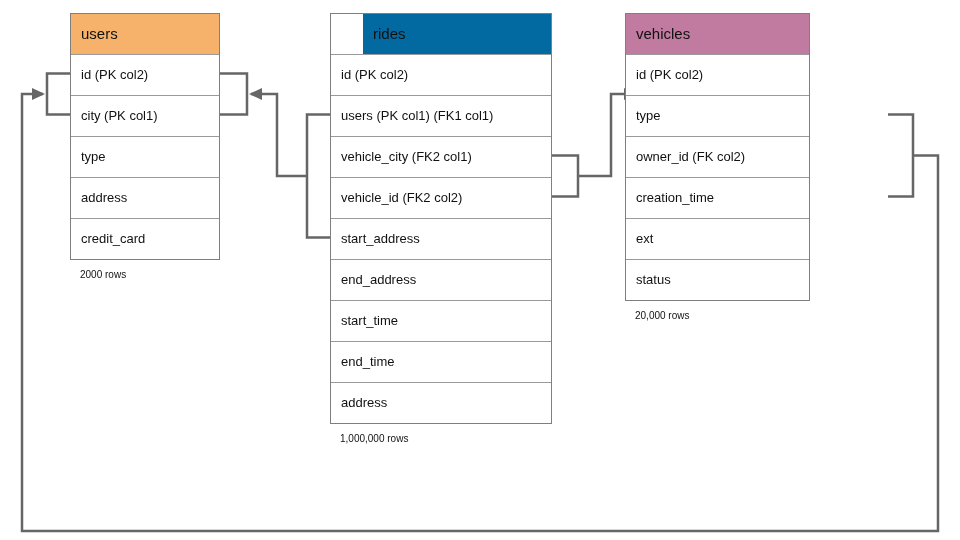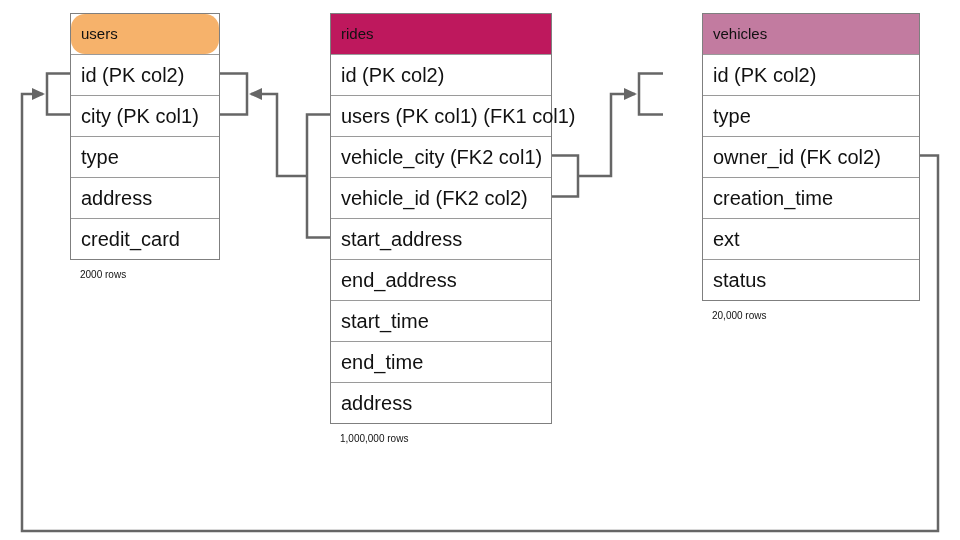--- a/index.html
+++ b/index.html
@@ -37,21 +37,21 @@
     padding-left: 10px;
     font-size: 15px;
     color: #111111;
   }
   .trow {
     box-sizing: border-box;
     height: 41px;
     line-height: 40px;
     border-top: 1px solid #9a9a9a;
     padding-left: 10px;
-    font-size: 20px;
+    font-size: 13px;
     color: #111111;
     background: #ffffff;
     white-space: nowrap;
   }
   .rowcount {
     margin: 9px 0 0 10px;
     font-size: 10px;
     color: #111111;
   }
 </style>
@@ -79,47 +79,47 @@
     <g>
       <path class="conn" d="M888,114.5 H913 V196.5 H888"></path>
       <path class="conn" d="M913,155.5 H938 V531 H22 V94 H43"></path>
       <polygon class="arrowhead" points="45,94 32,88 32,100"></polygon>
       <path class="conn" d="M70,73.5 H47 V114.5 H70"></path>
     </g>
   </svg>
 
   <div class="db-table" style="left:70px; width:150px;">
     <div class="tbox">
-      <div class="thead" style="background-color: rgb(246, 178, 107); border-radius: 14px;">users</div>
+      <div class="thead" style="background-color: rgb(246, 178, 107);">users</div>
       <div class="trow">id (PK col2)</div>
       <div class="trow">city (PK col1)</div>
       <div class="trow">type</div>
       <div class="trow">address</div>
       <div class="trow">credit_card</div>
     </div>
     <div class="rowcount">2000 rows</div>
   </div>
 
   <div class="db-table" style="left:330px; width:222px;">
     <div class="tbox">
-      <div class="thead" style="background-color: #be185d;">rides</div>
+      <div class="thead" style="background-color: #0369a1; margin-left: 32px;">rides</div>
       <div class="trow">id (PK col2)</div>
       <div class="trow">users (PK col1) (FK1 col1)</div>
       <div class="trow">vehicle_city (FK2 col1)</div>
       <div class="trow">vehicle_id (FK2 col2)</div>
       <div class="trow">start_address</div>
       <div class="trow">end_address</div>
       <div class="trow">start_time</div>
       <div class="trow">end_time</div>
       <div class="trow">address</div>
     </div>
     <div class="rowcount">1,000,000 rows</div>
   </div>
 
-  <div class="db-table" style="left:702px; width:218px;">
+  <div class="db-table" style="left:625px; width:185px;">
     <div class="tbox">
       <div class="thead" style="background-color: rgb(194, 123, 160);">vehicles</div>
       <div class="trow">id (PK col2)</div>
       <div class="trow">type</div>
       <div class="trow">owner_id (FK col2)</div>
       <div class="trow">creation_time</div>
       <div class="trow">ext</div>
       <div class="trow">status</div>
     </div>
     <div class="rowcount">20,000 rows</div>

